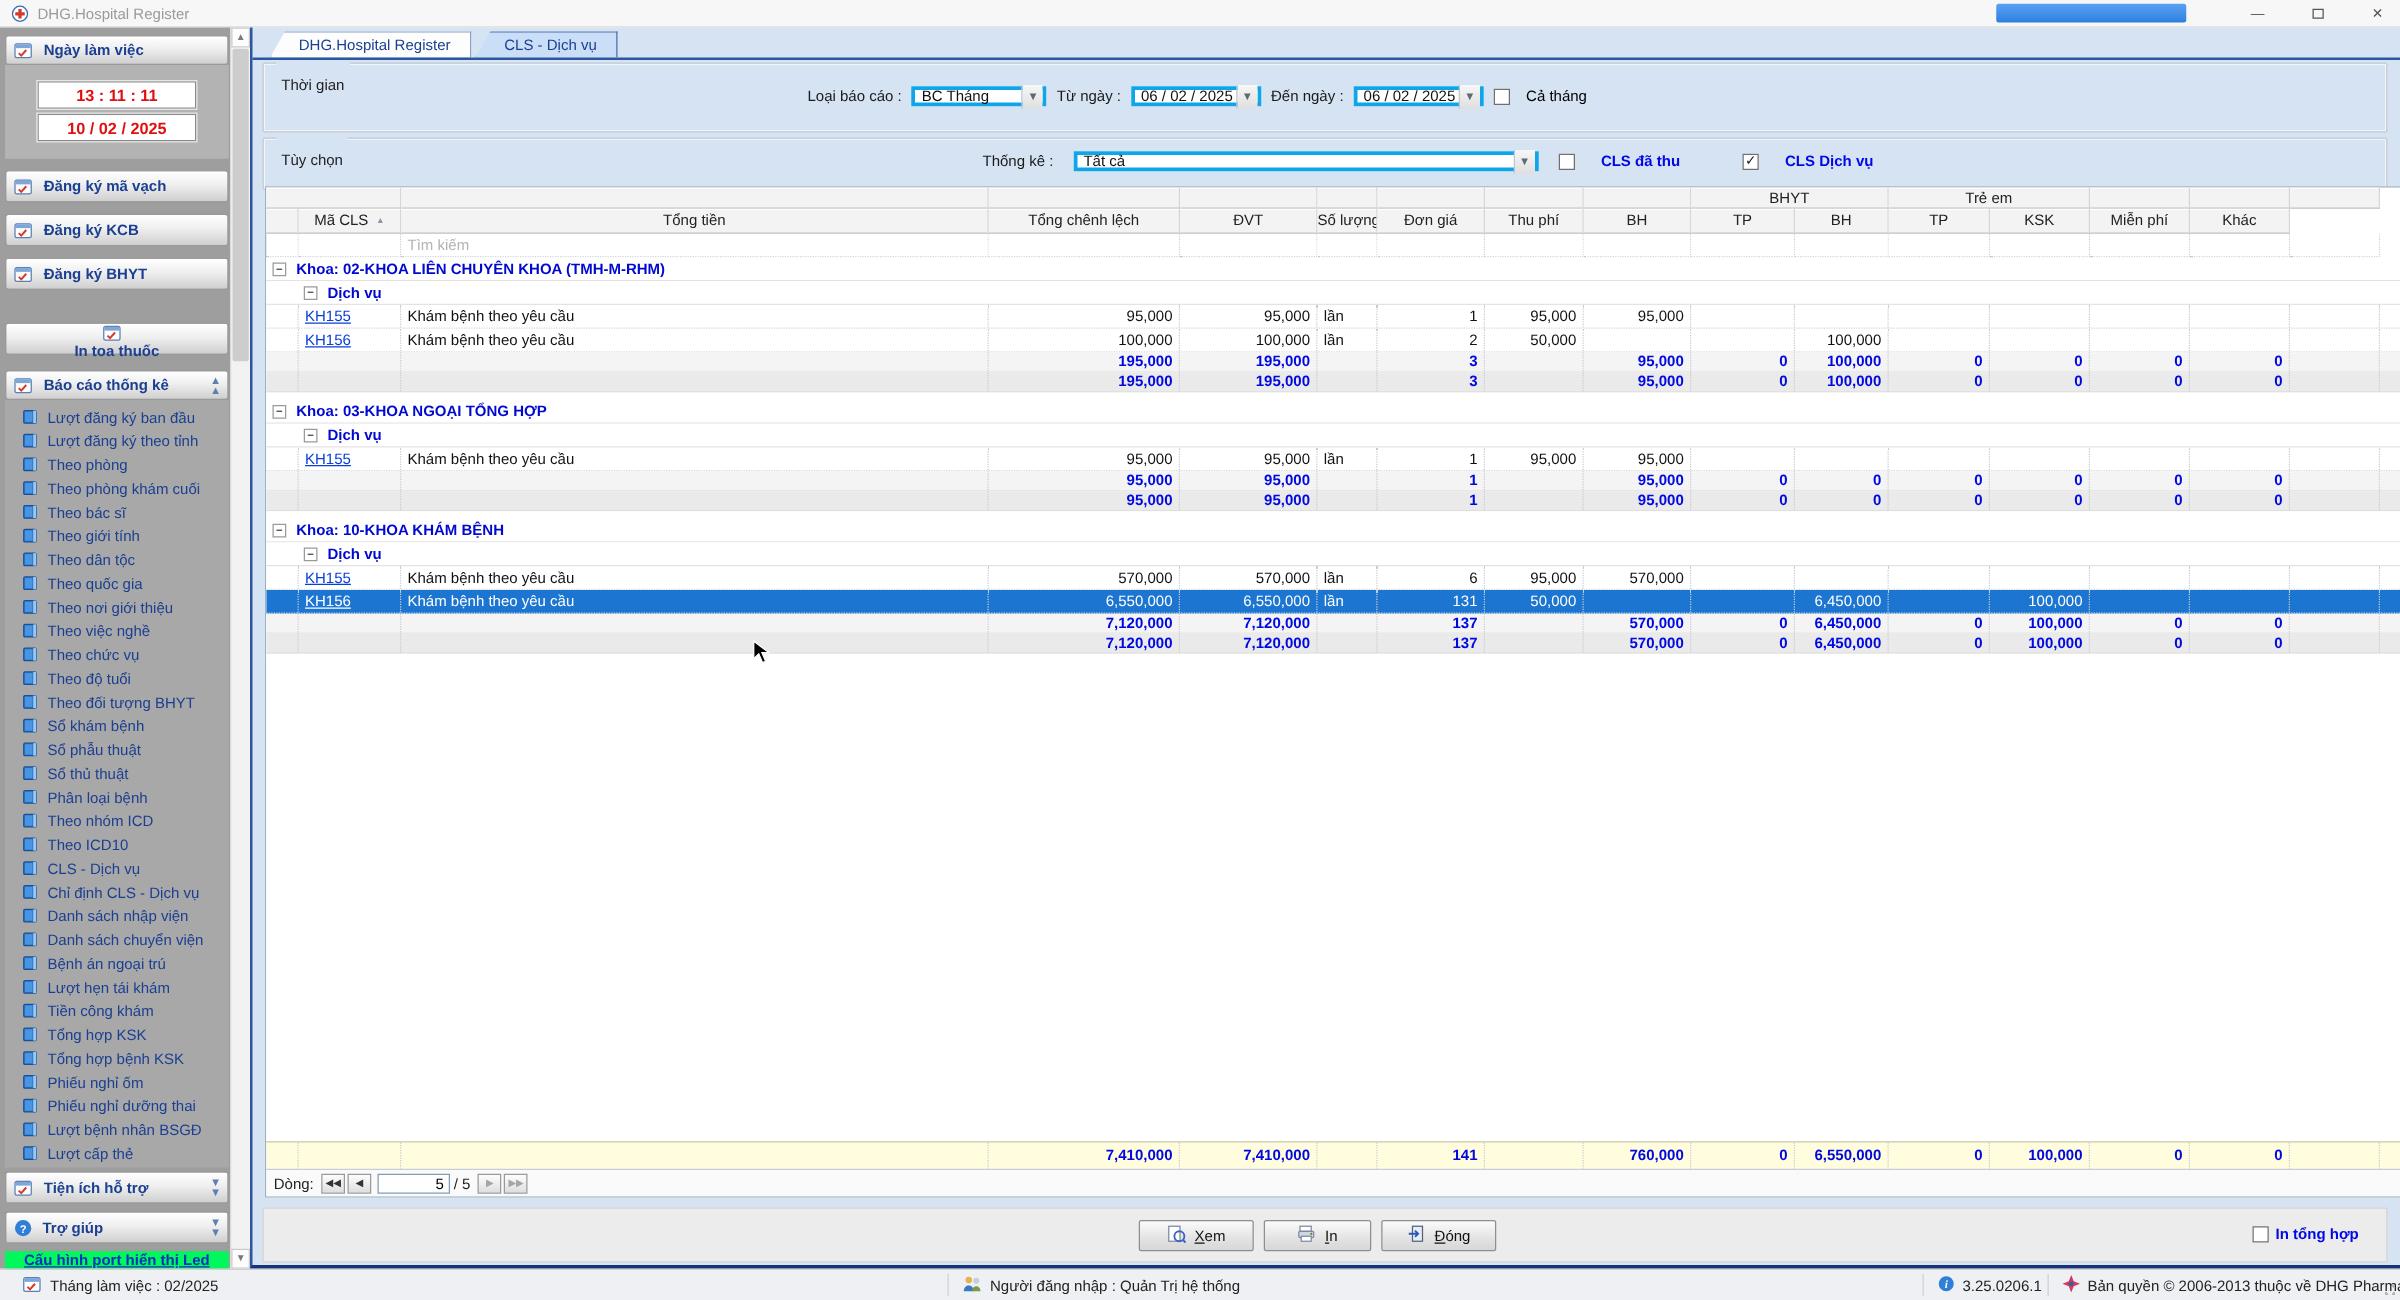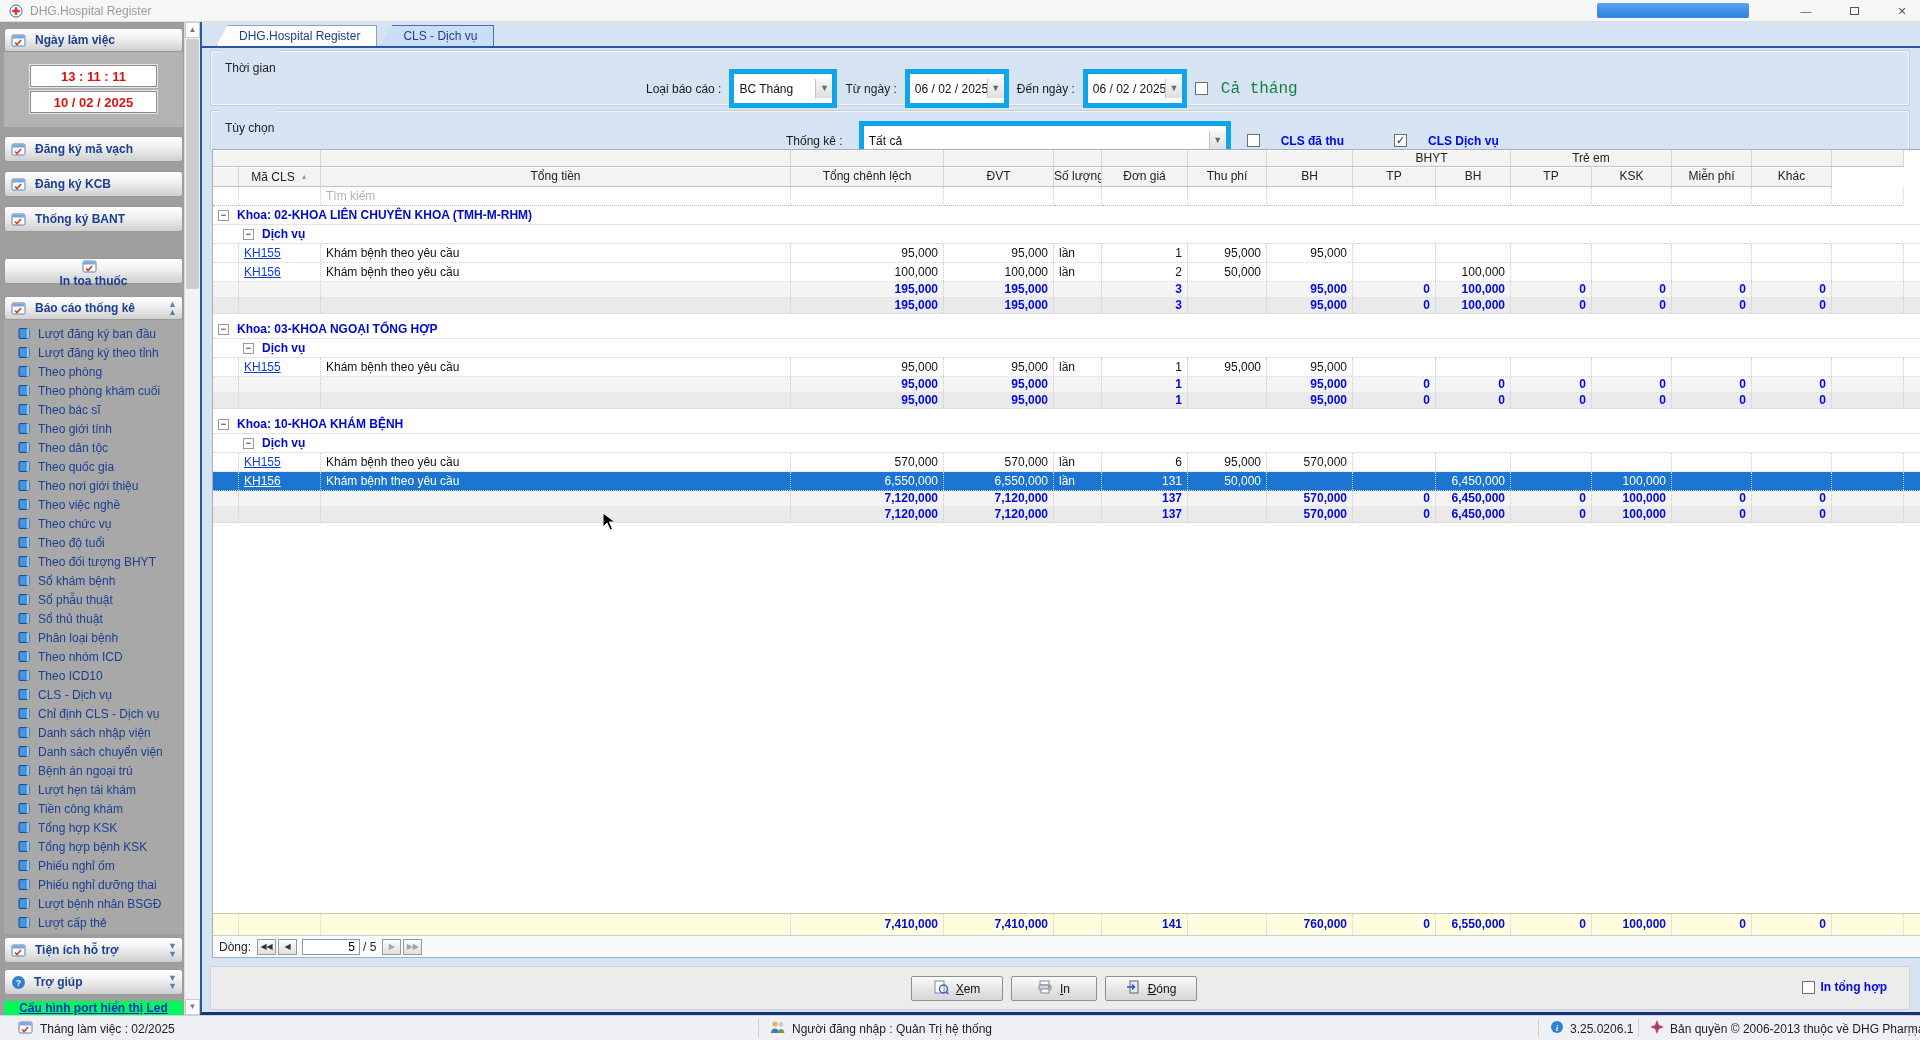--- a/index.html
+++ b/index.html
@@ -42,28 +42,28 @@
   .tabstrip { position:absolute; left:14px; top:3px; height:21px; display:flex; gap:3px; }
   .tab { height:21px; padding:0 16px 0 22px; line-height:21px; color:#1b3f91; font-size:12px; clip-path:polygon(12px 0,100% 0,100% 100%,0 100%); border:1px solid #8aa0c4; border-bottom:none; background:#fdfdfd; }
   .tab.active { background:#cadff7; border-color:#4a6fae; font-weight:normal; }
   .tab-underline { position:absolute; left:0; right:0; top:24px; height:2px; background:#2b56a2; }
   .gbox { position:absolute; left:8px; right:10px; border:1px solid #c3cbd5; border-radius:2px; box-shadow:inset 0 0 0 1px #f2f6fb; }
   .gbox .glabel { position:absolute; top:-2px; left:10px; padding:12px 4px; background:#d6e3f3; color:#222; font-size:12px; }
   .gb-time { top:28px; height:56px; }
   .gb-opt  { top:88px; height:42px; }
   .frow { position:absolute; display:flex; align-items:center; }
   .lbl { color:#1a1a1a; font-size:12px; white-space:nowrap; }
-  .combo { background:#fff; border:5px solid #0ea5e9; height:39px; display:flex; align-items:center; }
+  .combo { background:#fff; border:3px solid #0ea5e9; height:16px; display:flex; align-items:center; }
   .combo .cval { flex:1; padding:0 5px; font-size:12px; color:#111; white-space:nowrap; overflow:hidden; }
   .combo .arr { width:17px; height:19px; border-left:1px solid #b9c6d4; background:linear-gradient(#f7f7f7,#dfdfdf); color:#606a75; font-size:9px; text-align:center; line-height:19px; }
   .datebox { width:104px; }
   .datebox .cval { text-align:center; }
   .cbx { width:13px; height:13px; background:#fff; border:1px solid #707070; display:inline-flex; align-items:center; justify-content:center; font-size:11px; color:#222; line-height:11px; margin-right:5px; flex:none; }
   .cbl-blue { color:#0007e8; font-weight:bold; font-size:12px; white-space:nowrap; }
-  .cbl-plain { color:#15803d; font-size:16px; white-space:nowrap;font-family:Liberation Mono, monospace; }
+  .cbl-plain { color:#000000; font-size:12px; white-space:nowrap; }
   
   .tbl { position:absolute; left:10px; top:127px; width:1713px; height:809px; border:1px solid #9fb0c2; background:#fff; display:flex; flex-direction:column; }
   .trow { display:grid; grid-template-columns:26px 82px 470px 153px 110px 48px 86px 79px 86px 83px 75px 81px 80px 80px 80px 72px; align-items:stretch; }
   .hc { background:#f3f3f3; border-right:1px solid #d6d6d6; border-bottom:1px solid #c2c2c2; box-shadow:inset 0 1px 0 #ffffff; text-align:center; color:#222; font-size:12px; overflow:hidden; white-space:nowrap; }
   .th1 .hc { height:17px; line-height:16px; }
   .th2 .hc { height:20px; line-height:19px; }
   .sortarr { font-size:7px; color:#8a97a5; vertical-align:2px; margin-left:6px; }
   .tf { height:19px; }
   .tf .c { border-bottom:1px dotted #aeb7c0; }
   .placeholder { color:#b3b3b3; }
@@ -165,21 +165,21 @@
             <span>Đăng ký KCB</span>
           </div>
           <div class="sec-hdr" style="margin-top: 9px;">
             <span class="ic">
               <svg width="16" height="15">
                 <rect x="1" y="2" width="13" height="11" rx="1.5" fill="#fdfdfd" stroke="#5a7fb4"></rect>
                 <rect x="1.5" y="2.5" width="12" height="3" fill="#7da7d8"></rect>
                 <path d="M4 9.5l2 2 4-4.5" stroke="#d33a2a" stroke-width="1.6" fill="none"></path>
               </svg>
             </span>
-            <span>Thống ký BANT</span>
+            <span>Đăng ký BHYT</span>
           </div>
           <div class="sec-hdr" style="margin-top: 26px; flex-direction: column;">
             <span class="ic">
               <svg width="16" height="15">
                 <rect x="1" y="2" width="13" height="11" rx="1.5" fill="#fdfdfd" stroke="#5a7fb4"></rect>
                 <rect x="1.5" y="2.5" width="12" height="3" fill="#7da7d8"></rect>
                 <path d="M4 9.5l2 2 4-4.5" stroke="#d33a2a" stroke-width="1.6" fill="none"></path>
               </svg>
             </span>
             <span>In toa thuốc</span>

